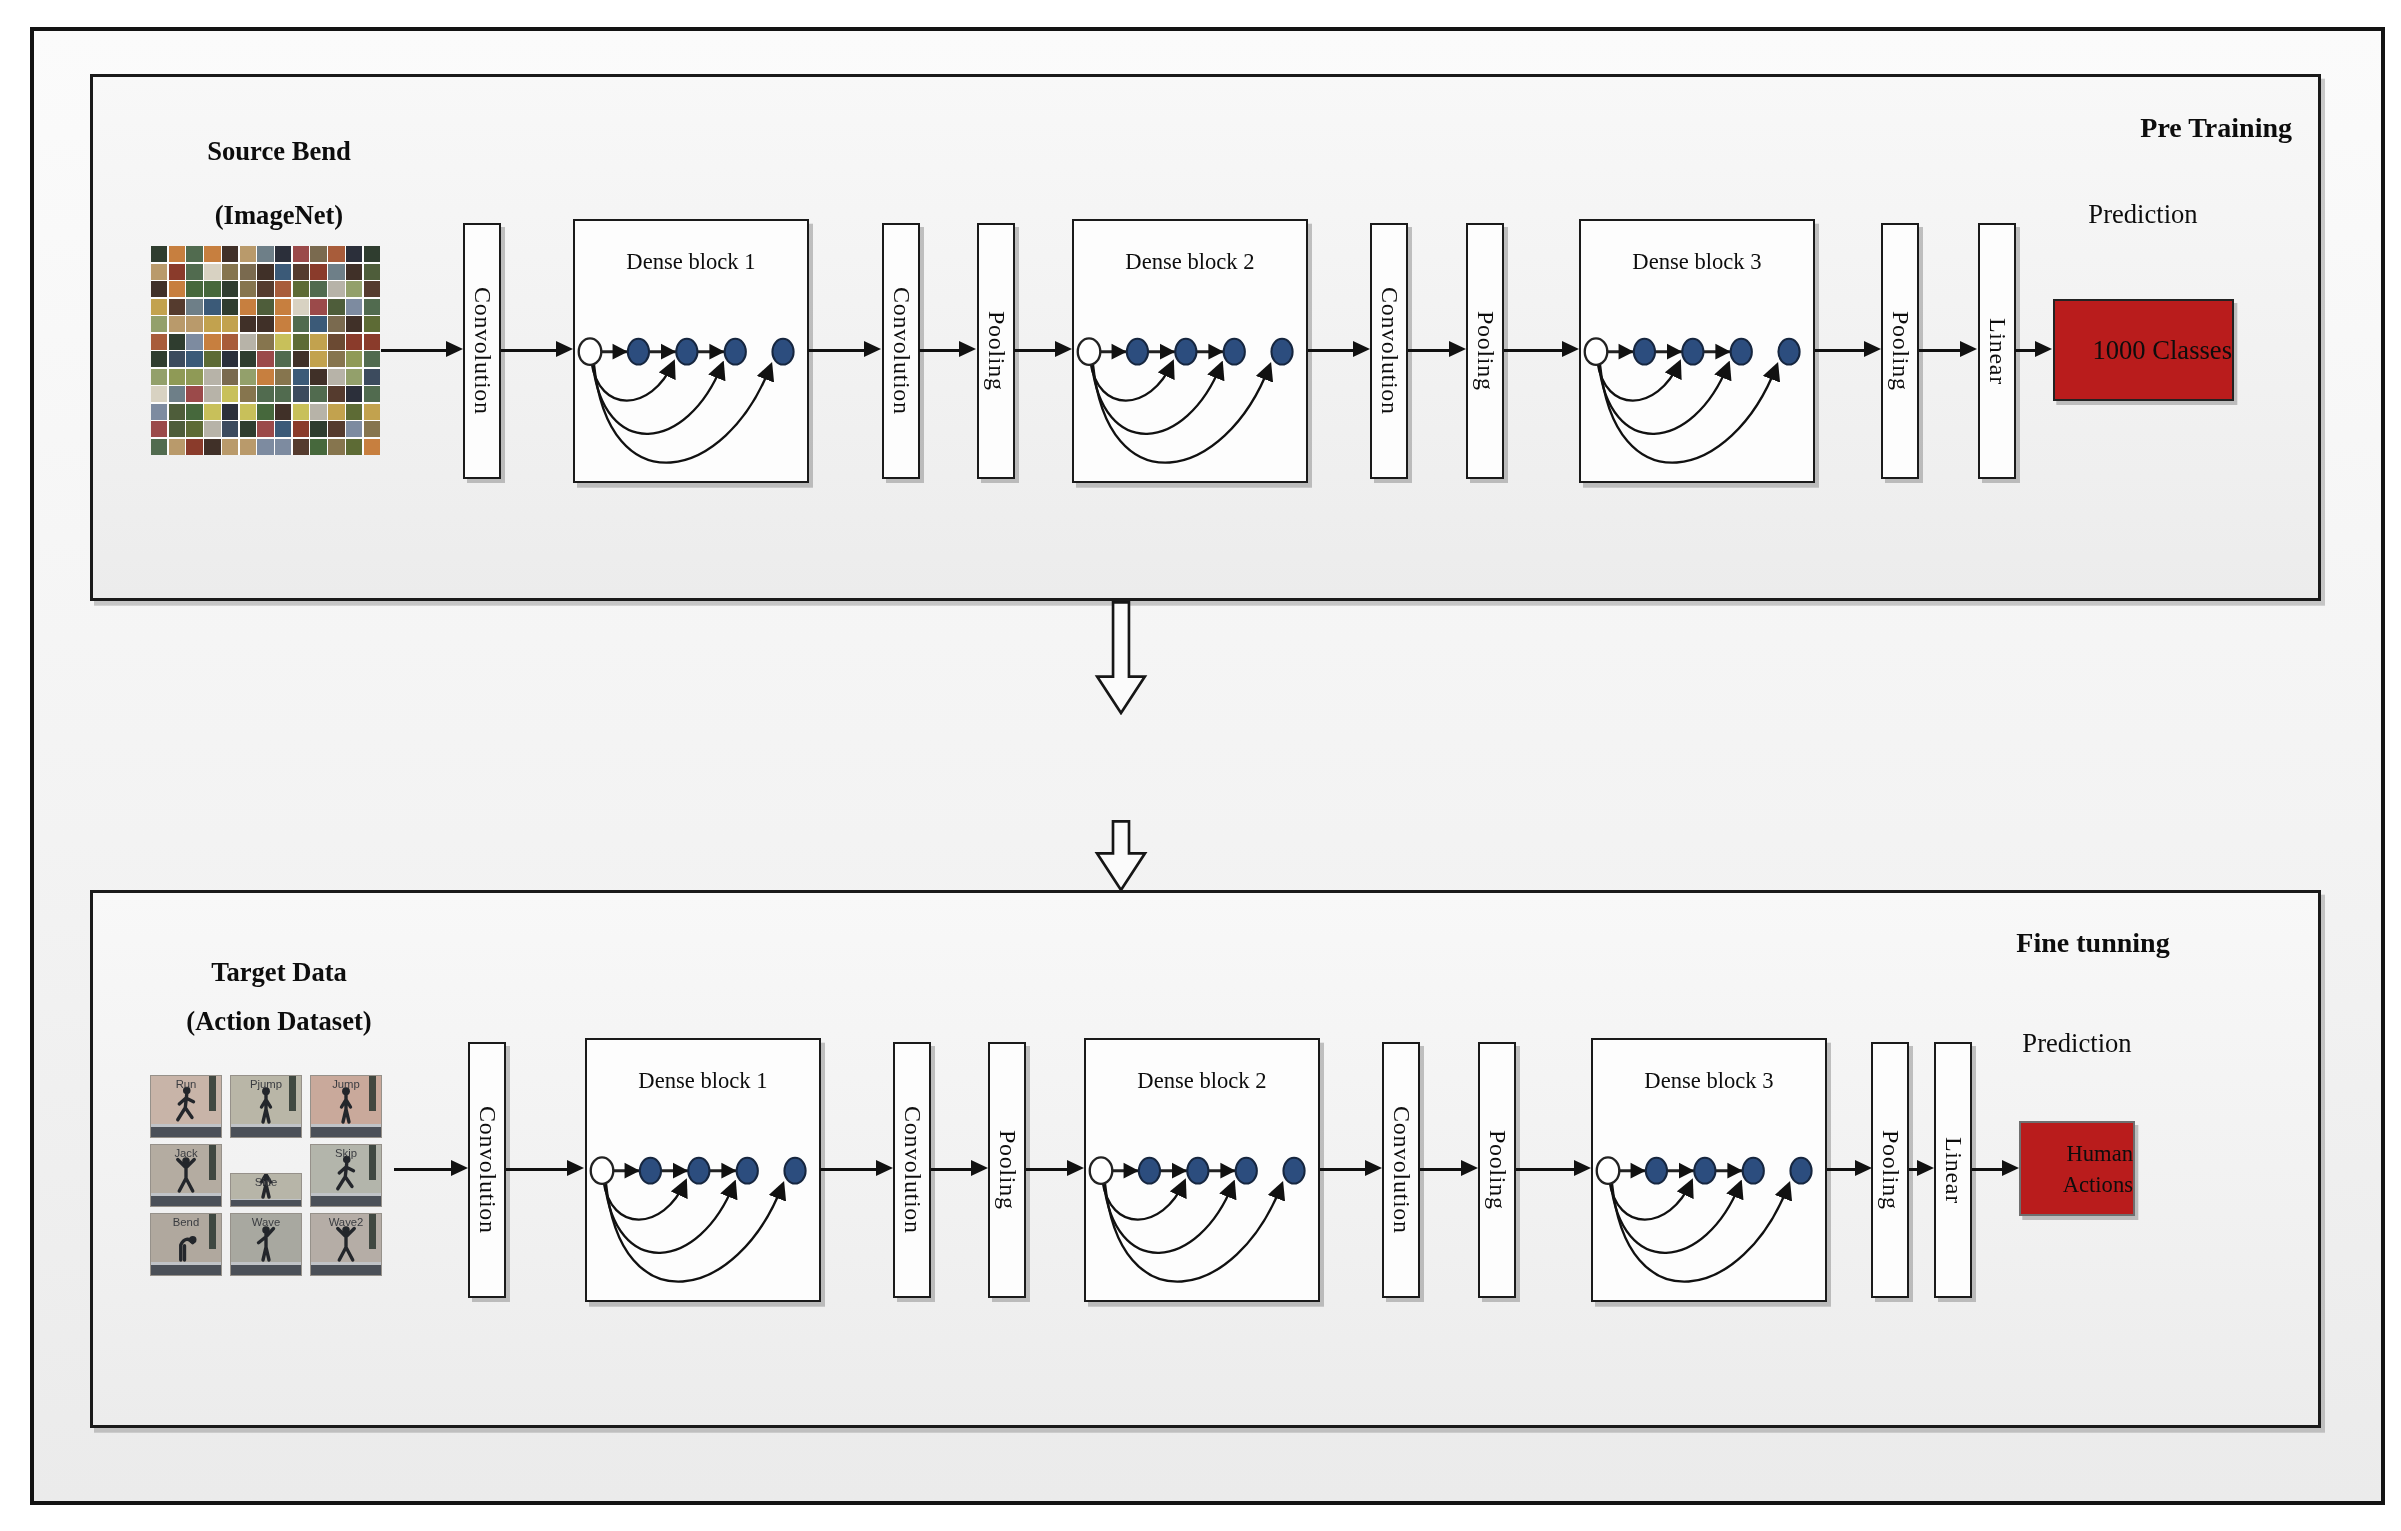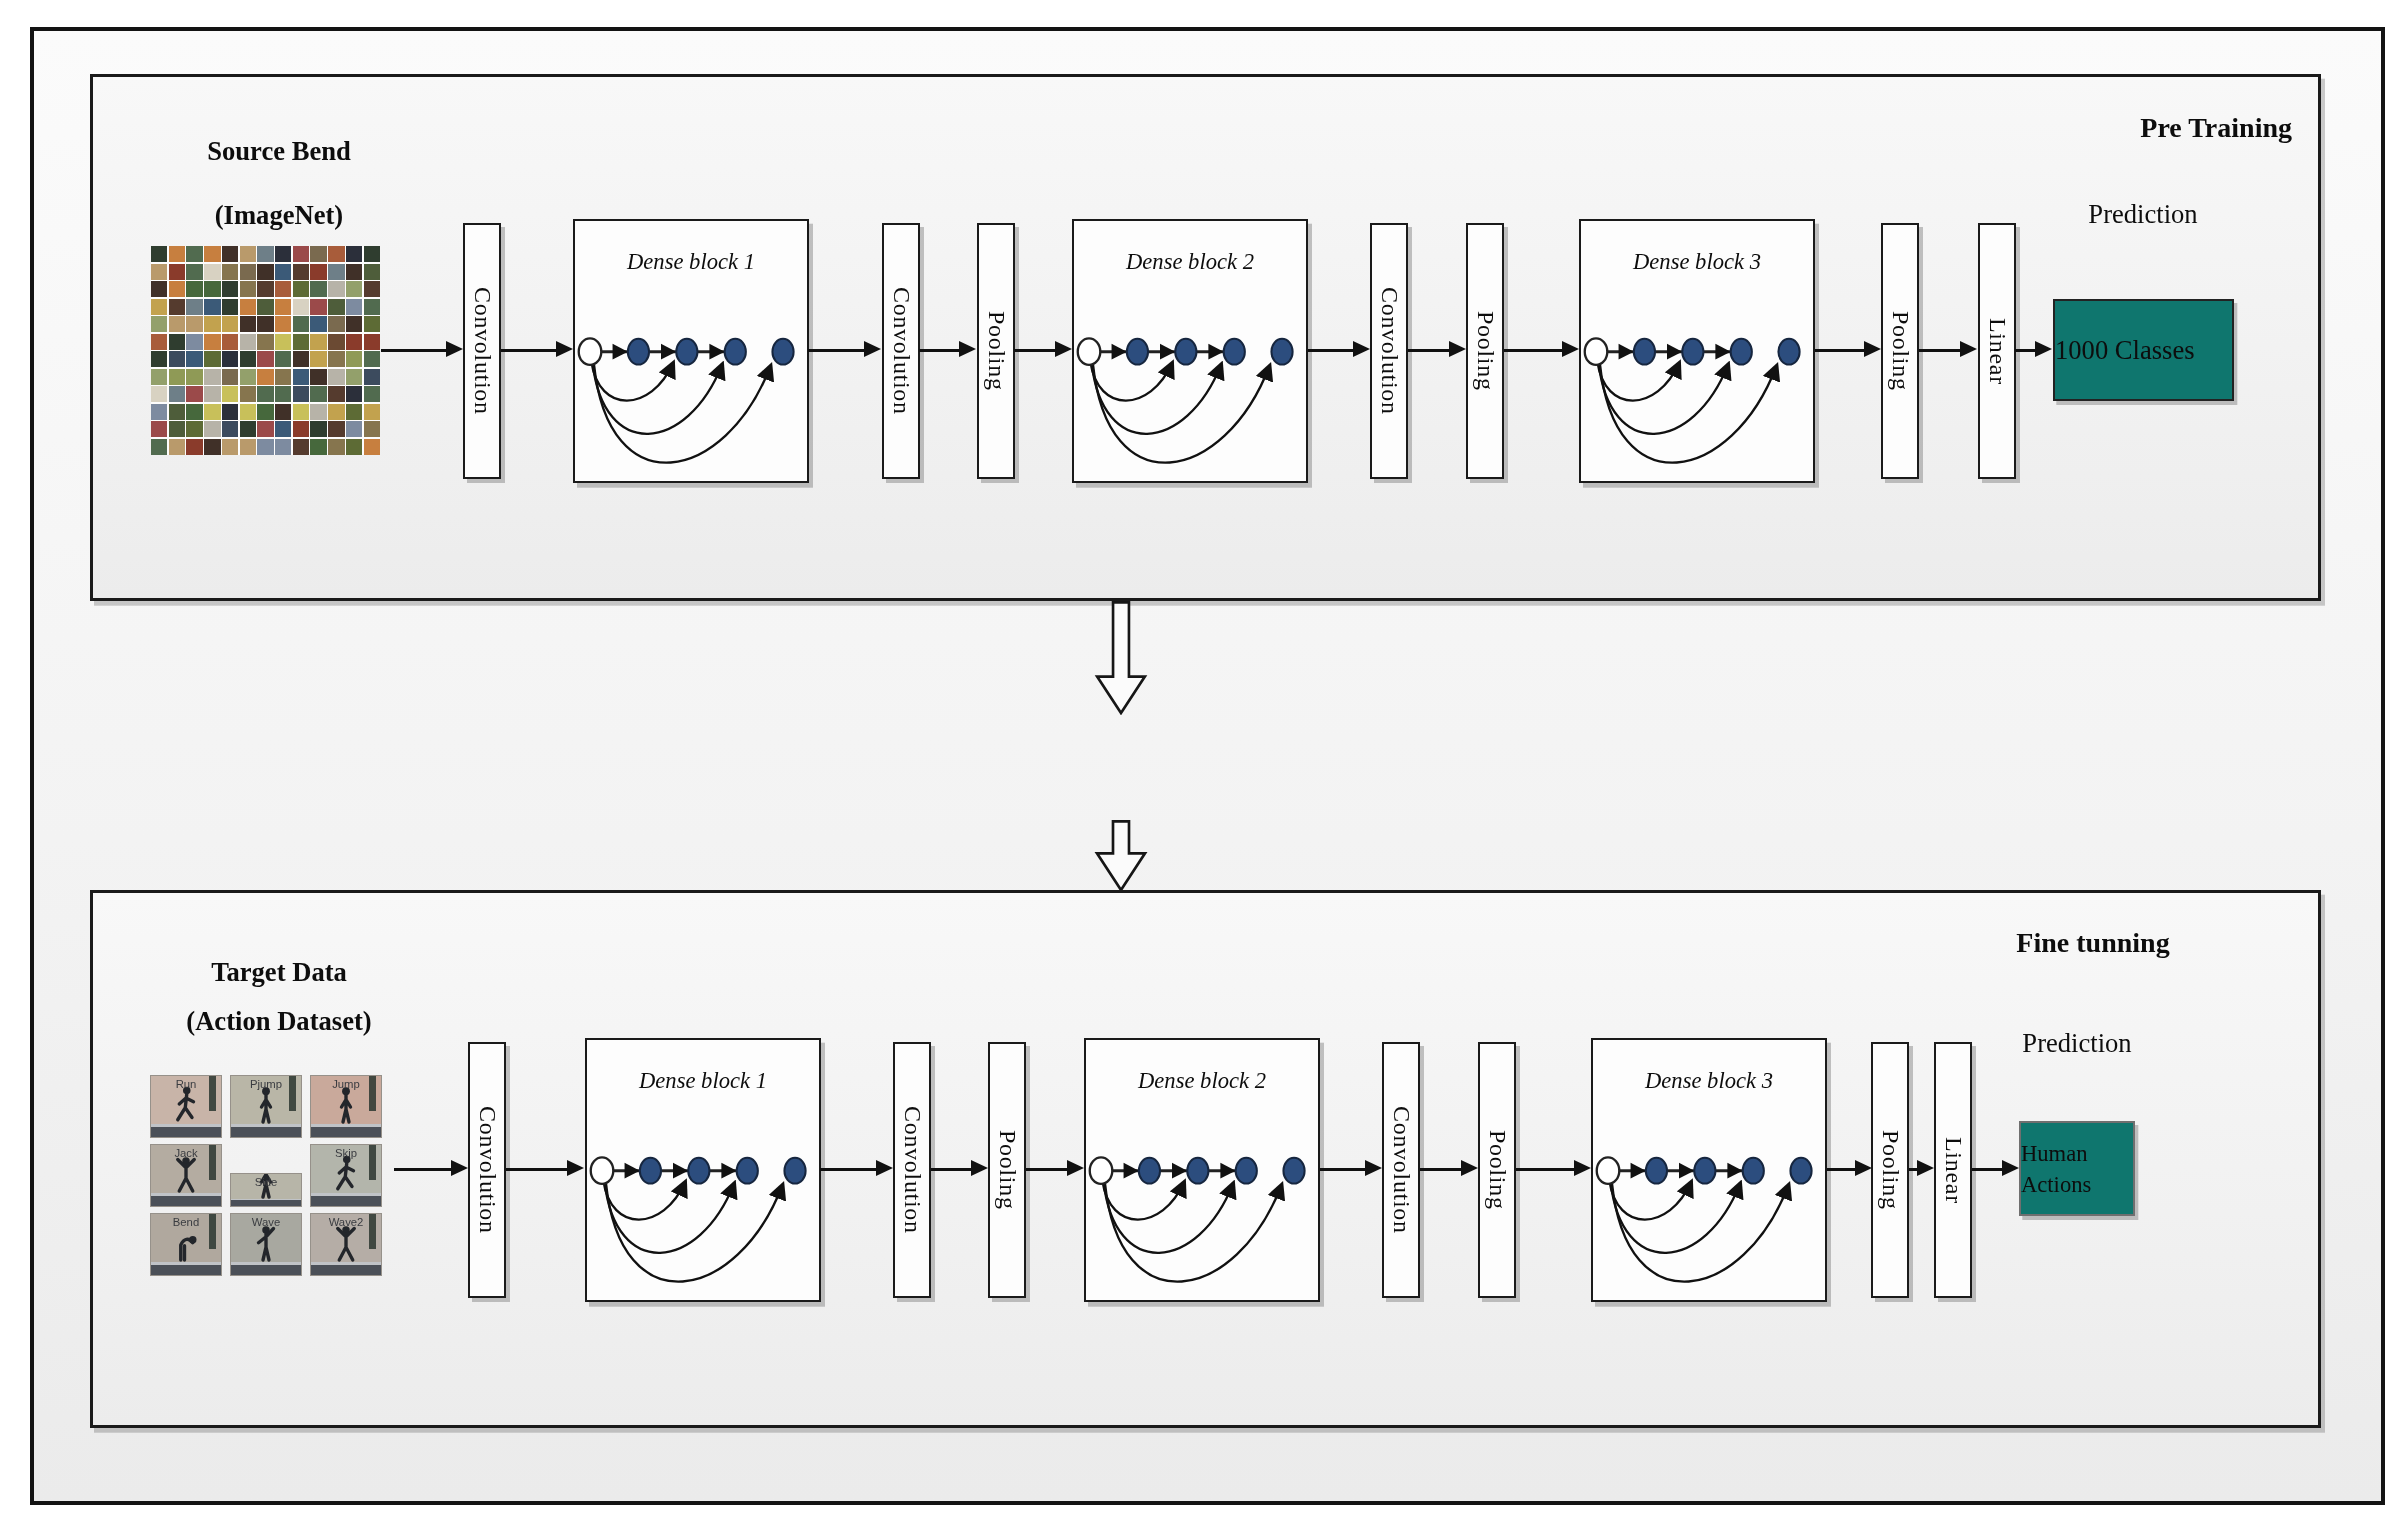--- a/index.html
+++ b/index.html
@@ -19,32 +19,32 @@
   .panel-title{position:absolute;font-weight:bold;font-size:28px;white-space:nowrap;}
   .data-title{position:absolute;width:332px;text-align:center;font-weight:bold;font-size:26.6px;white-space:nowrap;}
   .vbox{
     position:absolute;box-sizing:border-box;width:38px;height:256px;background:#fdfdfd;
     border:2.7px solid #1a1a1a;box-shadow:4px 4px 0 rgba(110,110,110,.4);
     display:flex;align-items:center;justify-content:center;
   }
   .vbox span{writing-mode:vertical-rl;font-size:24px;letter-spacing:0.7px;white-space:nowrap;}
   .dense{
     position:absolute;box-sizing:border-box;width:236px;height:264px;background:#fdfdfd;
-    border:2.7px solid #1a1a1a;box-shadow:4px 4.7px 0 rgba(110,110,110,.4);font-style:italic;
+    border:2.7px solid #1a1a1a;box-shadow:4px 4.7px 0 rgba(110,110,110,.4);
   }
   .dense .dtitle{position:absolute;top:28px;left:0;width:100%;text-align:center;font-size:22.6px;}
   .dense svg.nodes{position:absolute;left:0;top:0;width:231px;height:258px;}
   .harrow{position:absolute;height:0;}
   .harrow .shaft{position:absolute;left:0;right:13.3px;top:-1.3px;height:3.3px;background:#111;}
   .harrow .head{position:absolute;right:0;top:-8.6px;width:0;height:0;
     border-left:17.3px solid #111;border-top:8.6px solid transparent;border-bottom:8.6px solid transparent;}
   .predbox{
-    position:absolute;box-sizing:border-box;border:2.7px solid #222;background:#0f766e;
+    position:absolute;box-sizing:border-box;border:2.7px solid #222;background:#b91c1c;
     box-shadow:3.3px 4px 0 rgba(110,110,110,.4);
-    display:flex;flex-direction:column;align-items:flex-start;justify-content:center;text-align:center;
+    display:flex;flex-direction:column;align-items:flex-end;justify-content:center;text-align:center;
   }
   .predbox.top{font-size:26.6px;}
   .predbox.bottom{font-size:22.6px;line-height:31px;border-color:#6f6f6f;border-width:2.7px;}
   .pred-label{position:absolute;width:266px;text-align:center;font-size:26.6px;}
   .ktbox{
     position:absolute;left:1014px;top:713px;width:214px;height:109px;box-sizing:border-box;
     border:2.7px solid #161616;background:linear-gradient(180deg,#f7f7f7,#ebebeb);
     display:flex;align-items:center;justify-content:center;
     font-weight:bold;font-size:21px;box-shadow:3.3px 4px 0 rgba(110,110,110,.35);
   }

